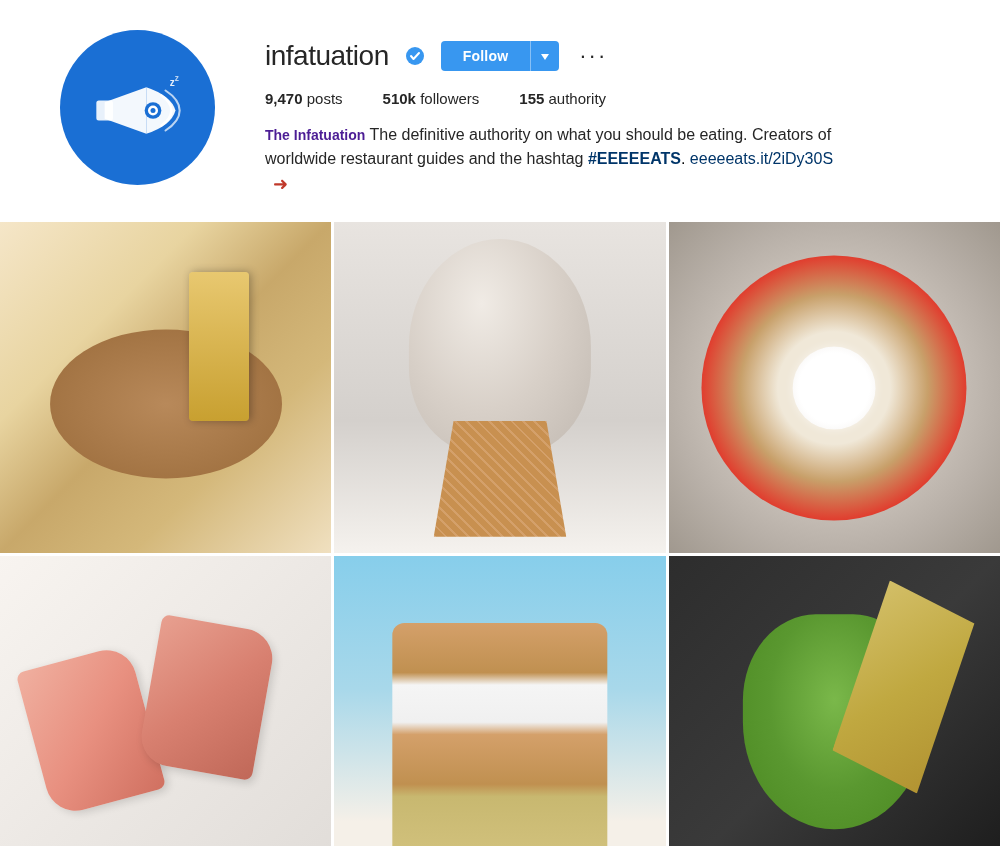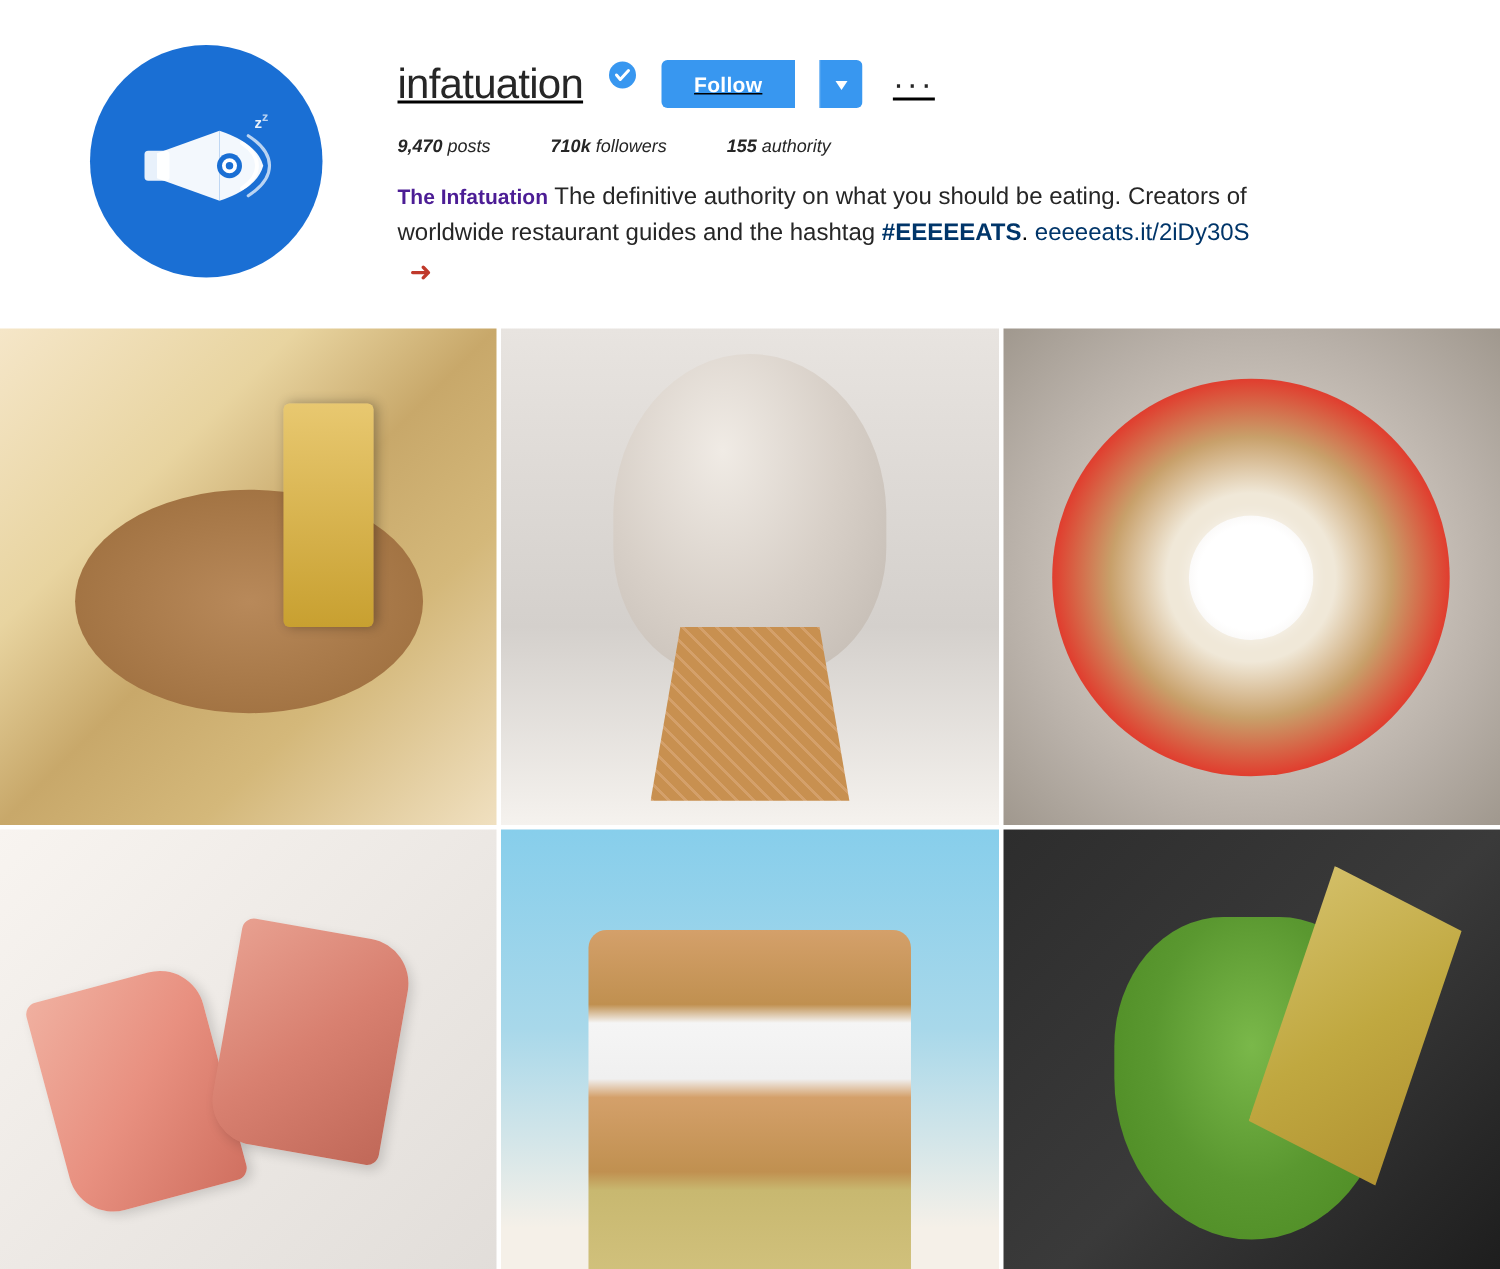--- a/index.html
+++ b/index.html
@@ -39,24 +39,24 @@
       height: 80px;
     }
 
     .profile-info {
       flex: 1;
       padding-top: 10px;
     }
 
     .profile-top-row {
       display: flex;
+      align-items: center;
       gap: 16px;
       margin-bottom: 18px;
       flex-wrap: wrap;
-      text-decoration: underline;
     }
 
     .username {
       font-size: 28px;
       font-weight: 300;
       color: #262626;
       letter-spacing: -0.5px;
     }
 
     .verified-badge {
@@ -85,44 +85,42 @@
       border-radius: 0 4px 4px 0;
       padding: 7px 10px;
       font-size: 14px;
       cursor: pointer;
       display: flex;
       align-items: center;
     }
 
     .follow-btn-group {
       display: flex;
-      gap: 16px;
     }
 
     .more-options-btn {
       background: none;
       border: none;
       cursor: pointer;
       font-size: 22px;
       color: #262626;
       padding: 0 4px;
       letter-spacing: 2px;
       line-height: 1;
     }
 
     .stats-row {
       display: flex;
       gap: 40px;
       margin-bottom: 16px;
     }
 
     .stat-item {
-      font-size: 12px;
+      font-size: 15px;
       color: #262626;
-      font-style: italic;
     }
 
     .stat-count {
       font-weight: 600;
     }
 
     .stat-label {
       font-weight: 400;
     }
 
@@ -370,21 +368,21 @@
 
       <button class="more-options-btn">···</button>
     </div>
 
     <div class="stats-row">
       <div class="stat-item">
         <span class="stat-count">9,470</span>
         <span class="stat-label"> <span>posts</span></span>
       </div>
       <div class="stat-item">
-        <span class="stat-count">710k</span>
+        <span class="stat-count">510k</span>
         <span class="stat-label"> <span>followers</span></span>
       </div>
       <div class="stat-item">
         <span class="stat-count">155</span>
         <span class="stat-label"> <span>authority</span></span>
       </div>
     </div>
 
     <div class="bio-section">
       <p>

